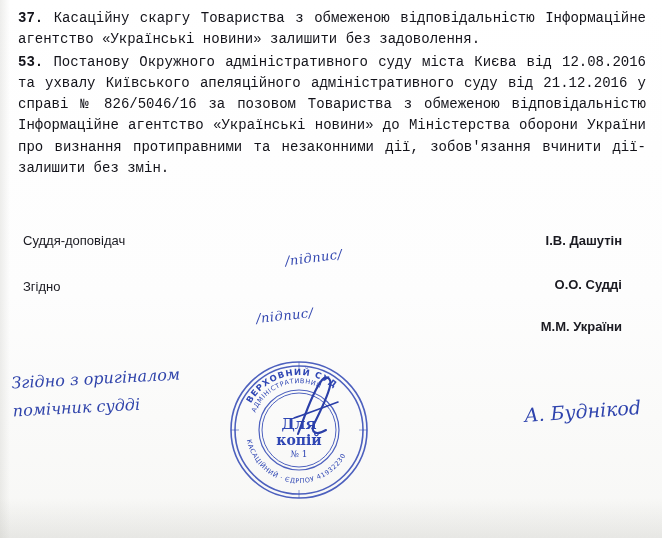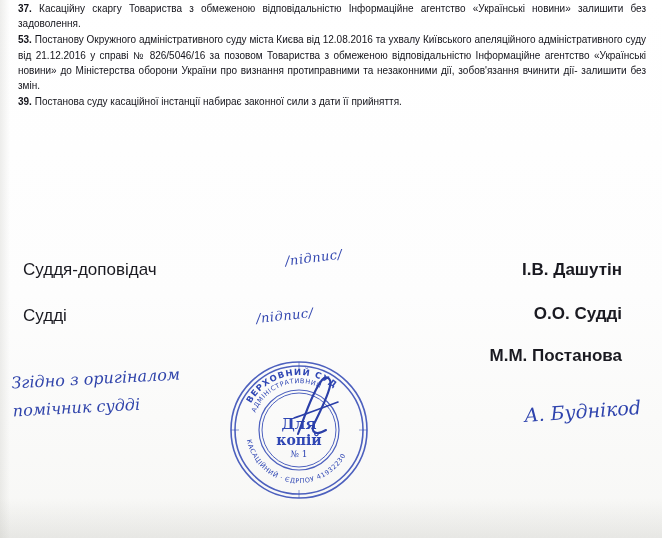--- a/index.html
+++ b/index.html
@@ -31,41 +31,42 @@
   .scan-shadow-bottom {
     position: absolute;
     left: 0; bottom: 0; width: 100%; height: 40px;
     background: linear-gradient(0deg, rgba(198,198,193,.32), rgba(255,255,255,0));
     pointer-events: none;
   }
 
   .body-text {
     position: absolute;
     left: 18px;
-    top: 1px;
+    top: 8px;
     width: 628px;
-    font-size: 10px;
+    font-size: 14px;
     line-height: 1.52;
     color: #13131a;
     text-align: justify;
+    font-family: Liberation Mono, monospace;
   }
   .para {
     margin: 0 0 1px 0;
   }
   .para .lead {
     font-weight: bold;
   }
 
   
   .sig-block {
     position: absolute;
     left: 18px;
-    top: 252px;
+    top: 225px;
     width: 628px;
-    font-size: 17px;
+    font-size: 13px;
     color: #1a1a21;
   }
   .sig-row {
     position: relative;
     height: 44px;
   }
   .sig-role {
     position: absolute;
     left: 5px;
     top: 8px;
@@ -152,38 +153,34 @@
 
   <div class="body-text">
     <p class="para">
       <span class="lead">37.</span>
       <span>Касаційну скаргу Товариства з обмеженою відповідальністю Інформаційне агентство «Українські новини» залишити без задоволення.</span>
     </p>
     <p class="para">
       <span class="lead">53.</span>
       <span>Постанову Окружного адміністративного суду міста Києва від 12.08.2016 та ухвалу Київського апеляційного адміністративного суду від 21.12.2016 у справі № 826/5046/16 за позовом Товариства з обмеженою відповідальністю Інформаційне агентство «Українські новини» до Міністерства оборони України про визнання протиправними та незаконними дії, зобов'язання вчинити дії- залишити без змін.</span>
     </p>
-    <p class="para">
-      <span class="lead">39.</span>
-      <span>Постанова суду касаційної інстанції набирає законної сили з дати її прийняття.</span>
-    </p>
   </div>
 
   <div class="sig-block">
     <div class="sig-row r1">
       <span class="sig-role">Суддя-доповідач</span>
       <span class="sig-name">І.В. Дашутін</span>
     </div>
     <div class="sig-row r2">
-      <span class="sig-role">Судді</span>
+      <span class="sig-role">Згідно</span>
       <span class="sig-name">О.О. Судді</span>
     </div>
     <div class="sig-row r3">
       <span class="sig-role"></span>
-      <span class="sig-name">М.М. Постанова</span>
+      <span class="sig-name">М.М. України</span>
     </div>
   </div>
 
   <span class="hand hand-sig-1">/підпис/</span>
   <span class="hand hand-sig-2">/підпис/</span>
   <span class="hand hand-sig-3">А. Буднікоd</span>
   <span class="hand hand-note">Згідно з оригіналом
 помічник судді</span>
 
   <div class="stamp">

